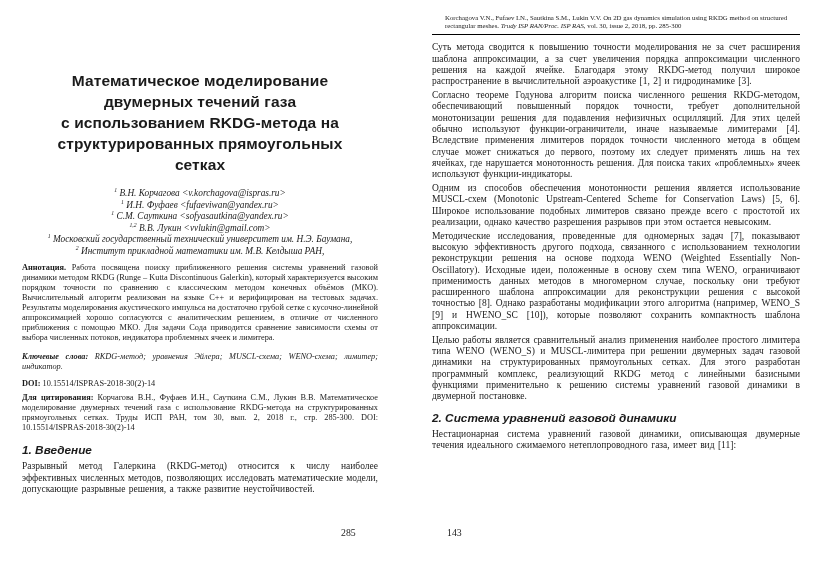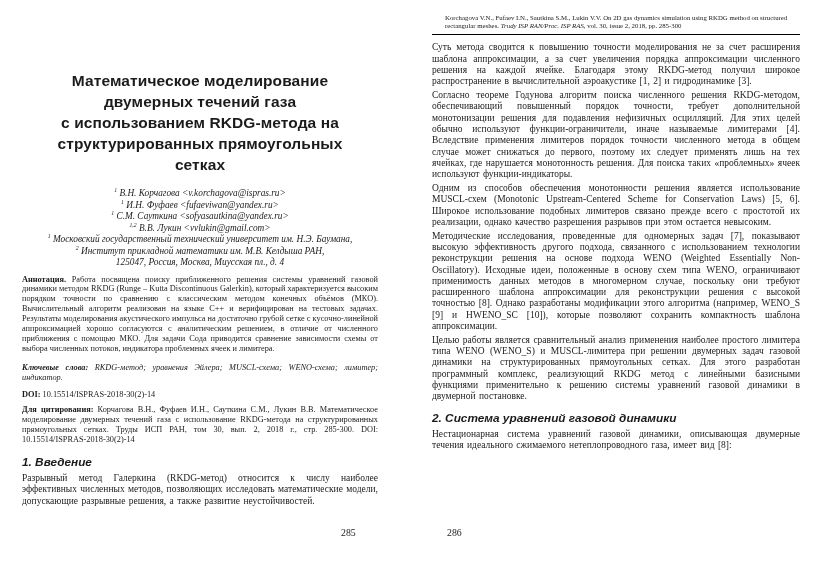--- a/index.html
+++ b/index.html
@@ -113,21 +113,20 @@
 структурированных прямоугольных
 сетках</h1>
 
     <div class="authors-block">
       <div><sup>1</sup> <span>В.Н. Корчагова &lt;v.korchagova@ispras.ru&gt;</span></div>
       <div><sup>1</sup> <span>И.Н. Фуфаев &lt;fufaeviwan@yandex.ru&gt;</span></div>
       <div><sup>1</sup> <span>С.М. Сауткина &lt;sofyasautkina@yandex.ru&gt;</span></div>
       <div><sup>1,2</sup> <span>В.В. Лукин &lt;vvlukin@gmail.com&gt;</span></div>
       <div><sup>1</sup> <span>Московский государственный технический университет им. Н.Э. Баумана,</span></div>
       <div><sup>2</sup> <span>Институт прикладной математики им. М.В. Келдыша РАН,</span></div>
-      <div><span>125047, Россия, Москва, Миусская пл., д. 4</span></div>
     </div>
 
     <div class="meta-block abstract-block">
       <span class="meta-label">Аннотация.</span>
       <span>Работа посвящена поиску приближенного решения системы уравнений газовой динамики методом RKDG (Runge – Kutta Discontinuous Galerkin), который характеризуется высоким порядком точности по сравнению с классическим методом конечных объёмов (МКО). Вычислительный алгоритм реализован на языке C++ и верифицирован на тестовых задачах. Результаты моделирования акустического импульса на достаточно грубой сетке с кусочно-линейной аппроксимацией хорошо согласуются с аналитическим решением, в отличие от численного приближения с помощью МКО. Для задачи Сода приводится сравнение зависимости схемы от выбора численных потоков, индикатора проблемных ячеек и лимитера.</span>
     </div>
 
     <div class="meta-block keywords-block">
       <span class="meta-label">Ключевые слова:</span>
       <span>RKDG-метод; уравнения Эйлера; MUSCL-схема; WENO-схема; лимитер; индикатор.</span>
@@ -160,18 +159,18 @@
     <div class="rp-body">
       <p>Суть метода сводится к повышению точности моделирования не за счет расширения шаблона аппроксимации, а за счет увеличения порядка аппроксимации численного решения на каждой ячейке. Благодаря этому RKDG-метод получил широкое распространение в вычислительной аэроакустике [1, 2] и гидродинамике [3].</p>
       <p>Согласно теореме Годунова алгоритм поиска численного решения RKDG-методом, обеспечивающий повышенный порядок точности, требует дополнительной монотонизации решения для подавления нефизичных осцилляций. Для этих целей обычно используют функции-ограничители, иначе называемые лимитерами [4]. Вследствие применения лимитеров порядок точности численного метода в общем случае может снижаться до первого, поэтому их следует применять лишь на тех ячейках, где нарушается монотонность решения. Для поиска таких «проблемных» ячеек используют функции-индикаторы.</p>
       <p>Одним из способов обеспечения монотонности решения является использование MUSCL-схем (Monotonic Upstream-Centered Scheme for Conservation Laws) [5, 6]. Широкое использование подобных лимитеров связано прежде всего с простотой их реализации, однако качество разрешения разрывов при этом остается невысоким.</p>
       <p>Методические исследования, проведенные для одномерных задач [7], показывают высокую эффективность другого подхода, связанного с использованием технологии реконструкции решения на основе подхода WENO (Weighted Essentially Non-Oscillatory). Исходные идеи, положенные в основу схем типа WENO, ограничивают применимость данных методов в многомерном случае, поскольку они требуют расширенного шаблона аппроксимации для реконструкции решения с высокой точностью [8]. Однако разработаны модификации этого алгоритма (например, WENO_S [9] и HWENO_SC [10]), которые позволяют сохранить компактность шаблона аппроксимации.</p>
       <p>Целью работы является сравнительный анализ применения наиболее простого лимитера типа WENO (WENO_S) и MUSCL-лимитера при решении двумерных задач газовой динамики на структурированных прямоугольных сетках. Для этого разработан программный комплекс, реализующий RKDG метод с линейными базисными функциями применительно к решению системы уравнений газовой динамики в двумерной постановке.</p>
     </div>
 
     <h2 class="sec-heading sec2-heading">2. Система уравнений газовой динамики</h2>
 
-    <p class="sec2-paragraph">Нестационарная система уравнений газовой динамики, описывающая двумерные течения идеального сжимаемого нетеплопроводного газа, имеет вид [8]:</p>
+    <p class="sec2-paragraph">Нестационарная система уравнений газовой динамики, описывающая двумерные течения идеального сжимаемого нетеплопроводного газа, имеет вид [11]:</p>
 
-    <div class="page-number page-number-right">286</div>
+    <div class="page-number page-number-right">143</div>
   </div>
 
 </div>
 
 </body></html>

